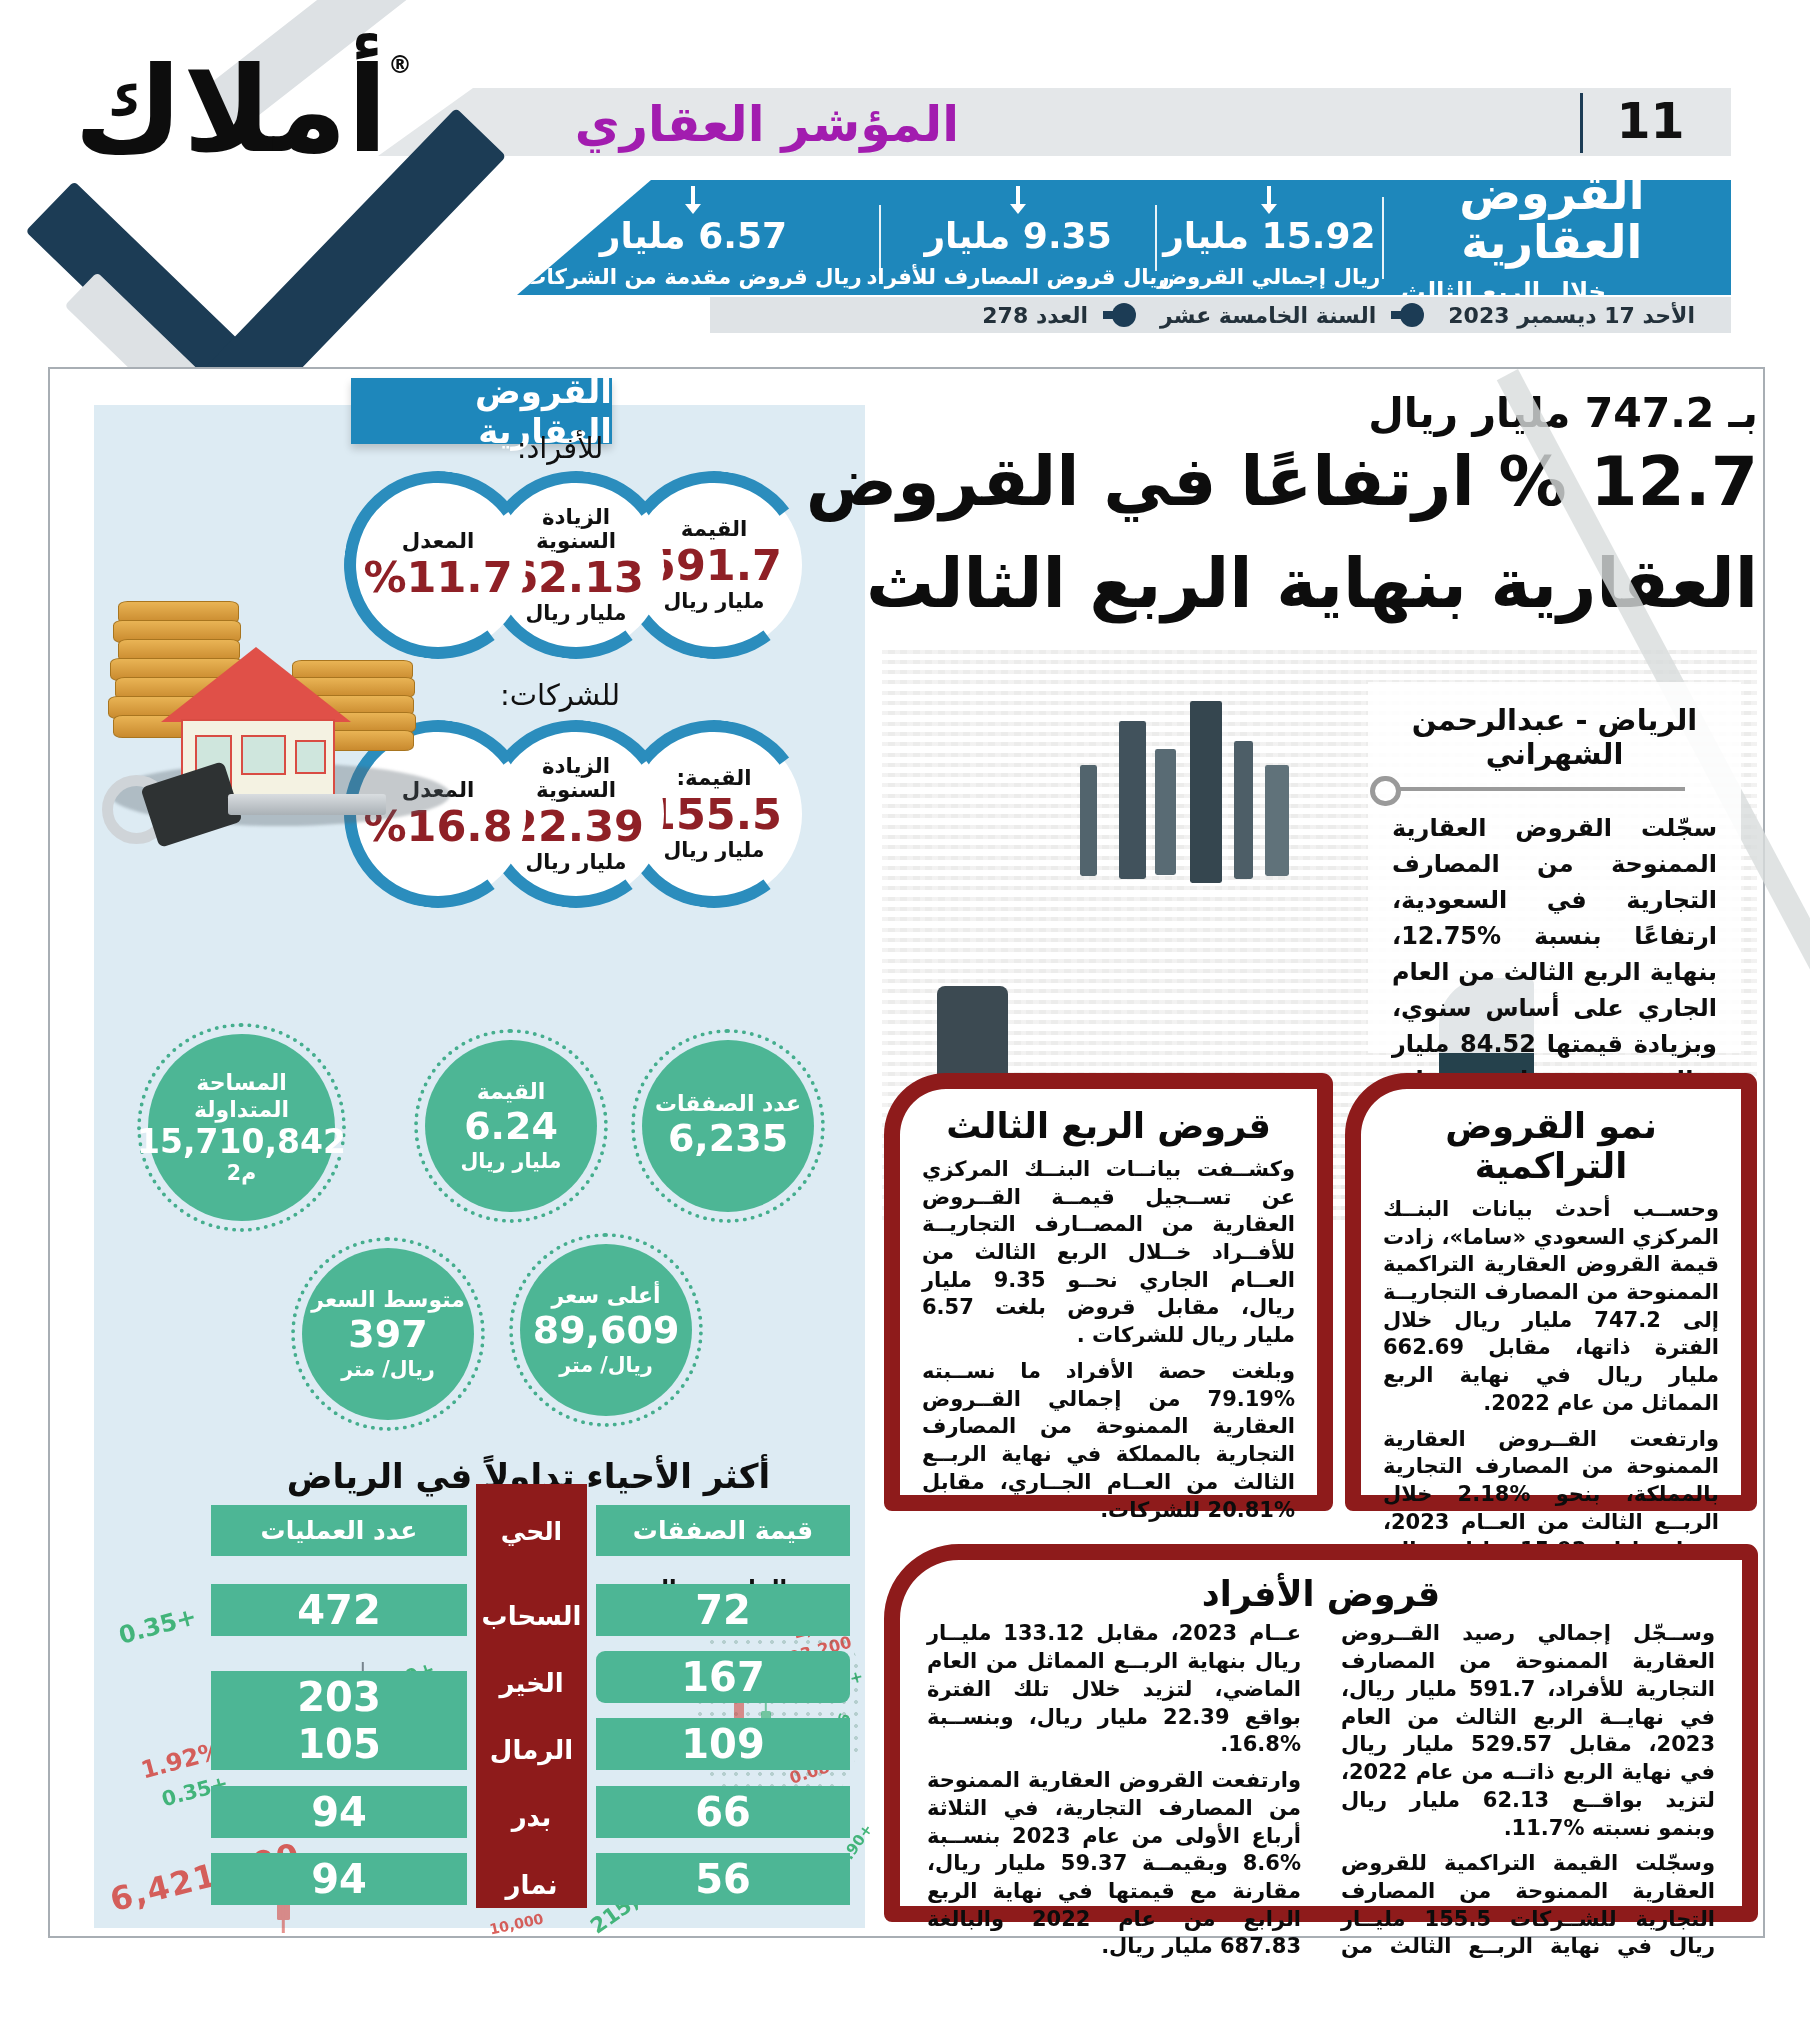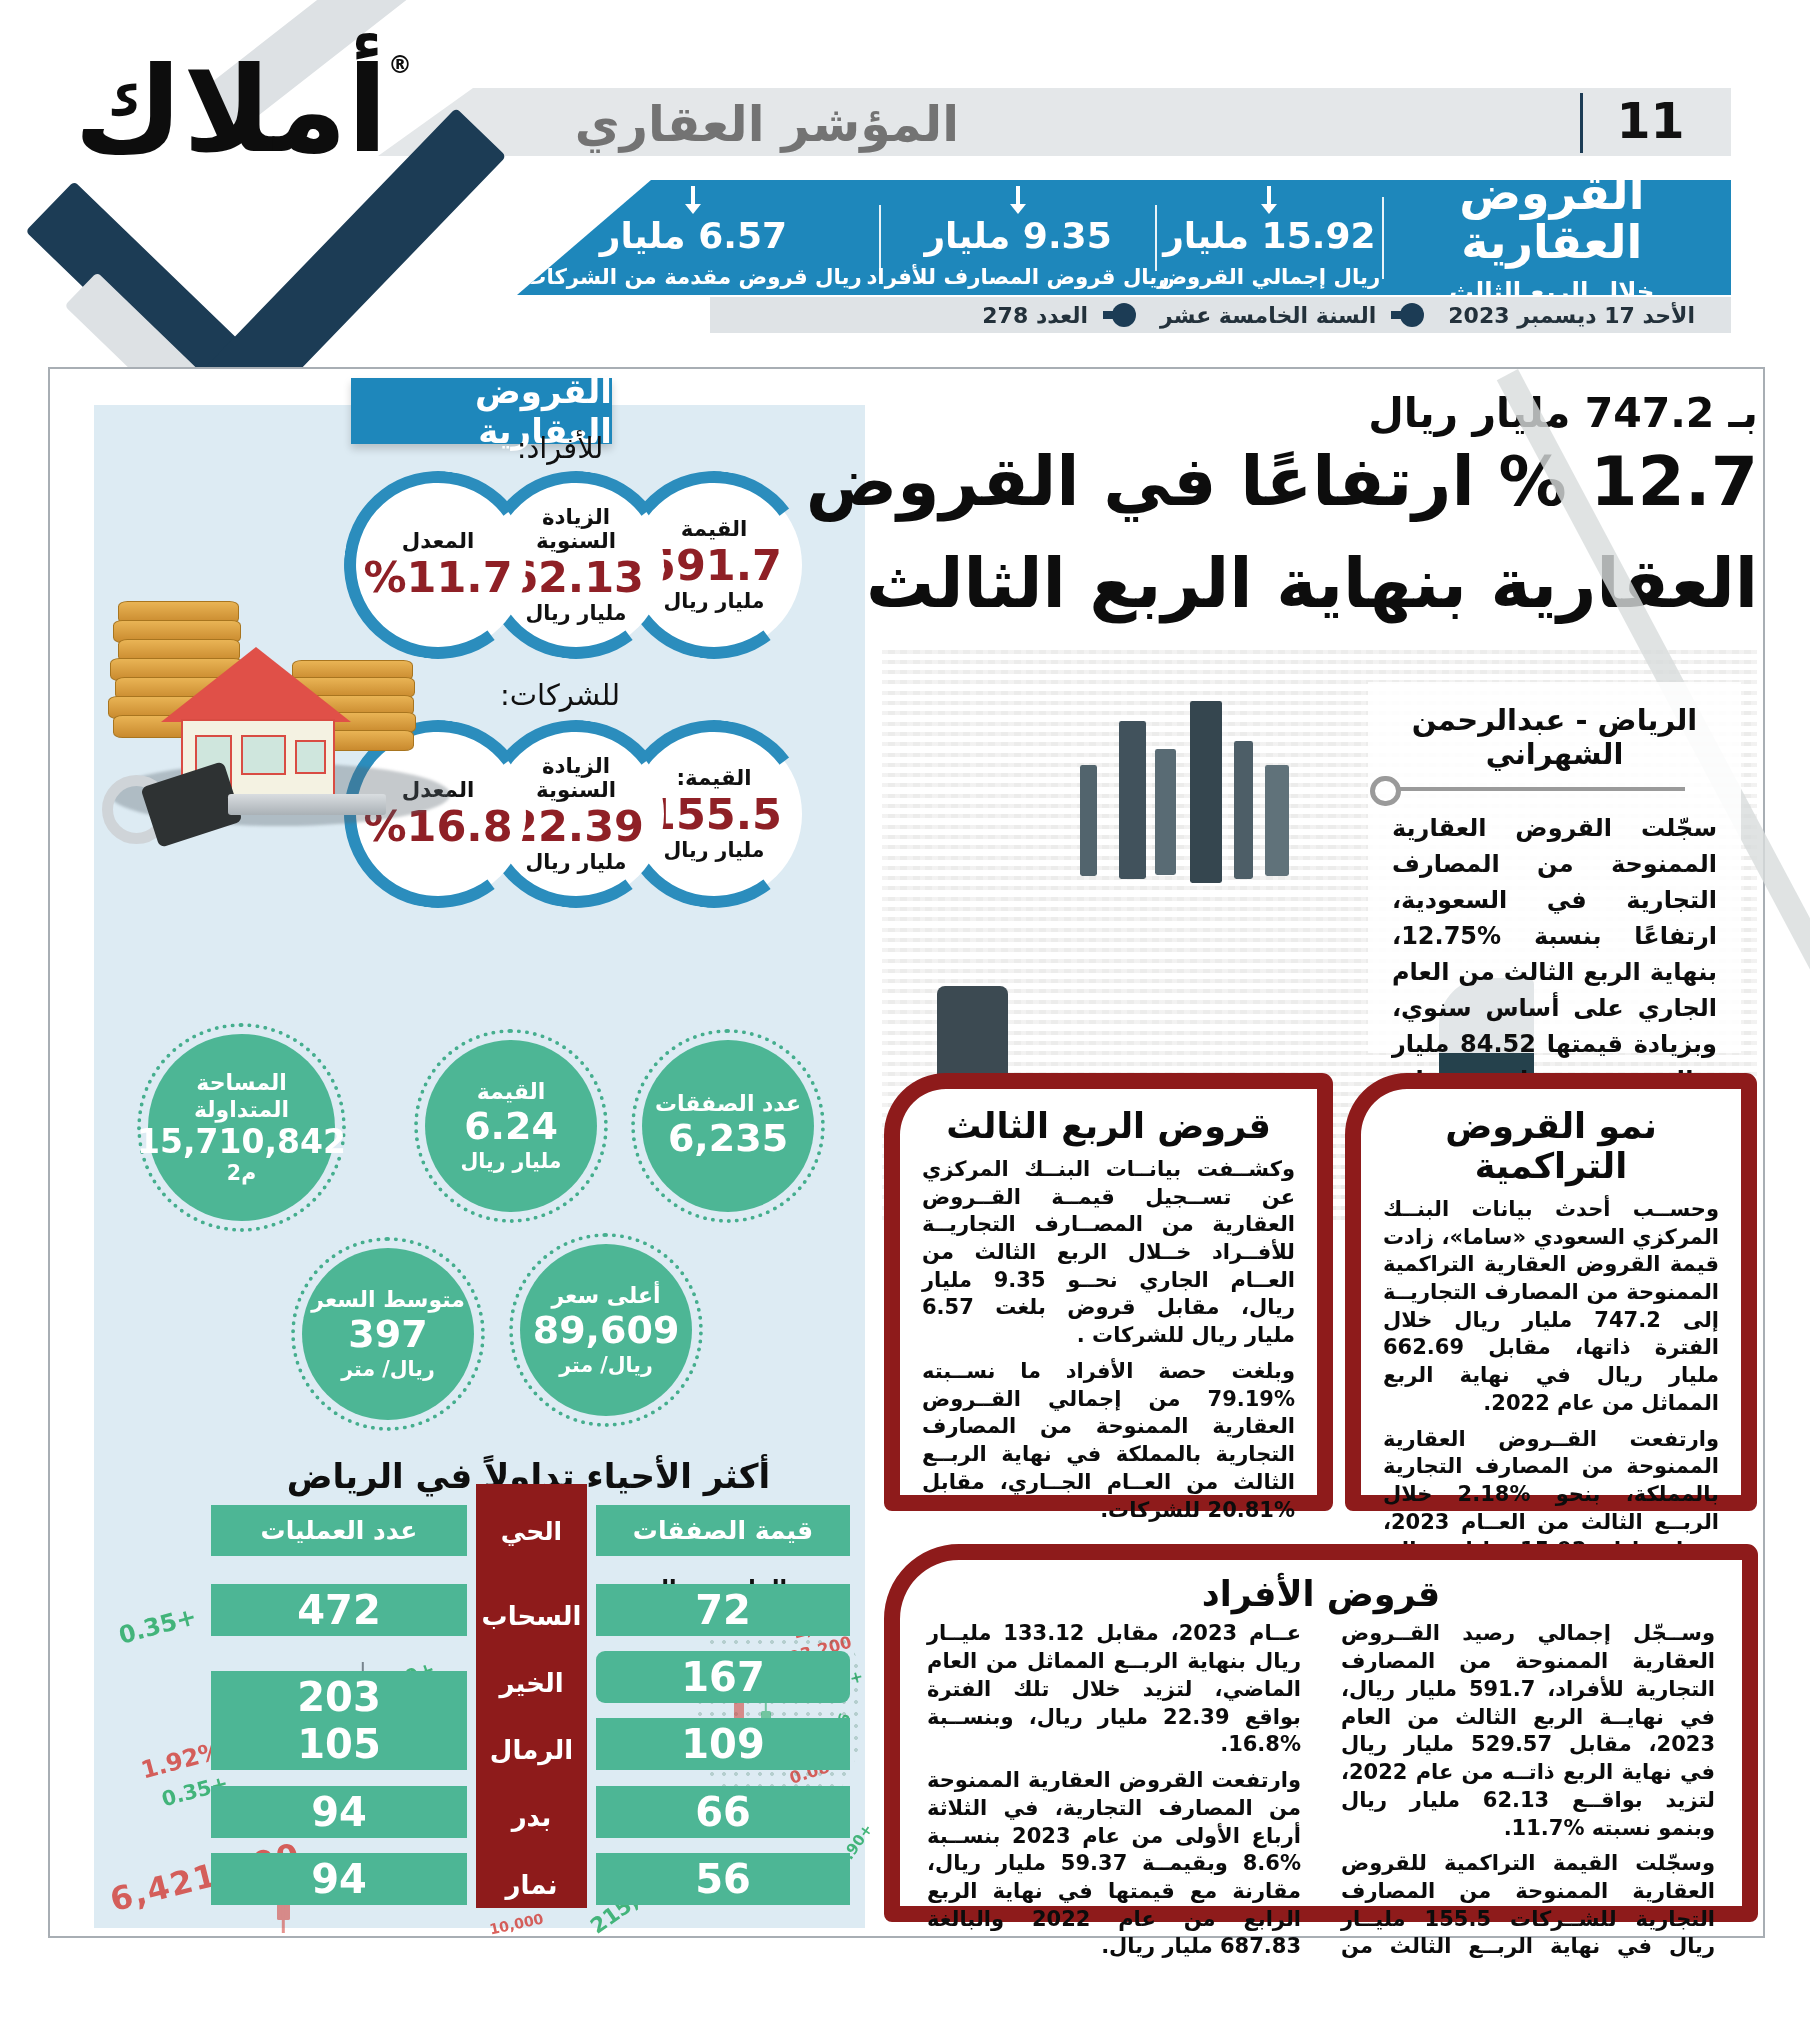--- a/index.html
+++ b/index.html
@@ -2,34 +2,34 @@
 <html lang="ar" dir="rtl" style="font-size:12.6px"><head>
 <meta charset="utf-8">
 <style>
   html,body{margin:0;padding:0;background:#fff;}
   .page{position:relative;width:1811px;height:2023px;background:#ffffff;overflow:hidden;
         font-family:"DejaVu Sans","Liberation Sans",sans-serif;direction:rtl;color:#111;}
   .abs{position:absolute;}
 
   
   .band{background:#e4e7e9;clip-path:polygon(95px 0,100% 0,100% 100%,0 100%);}
-  .band-title{font-size:49px;font-weight:900;color:#737373;letter-spacing:-0.8px;}
+  .band-title{font-size:49px;font-weight:900;color:#a21caf;letter-spacing:-0.8px;}
   .pagenum{font-size:49px;font-weight:900;color:#121212;text-align:center;}
   .vline{background:#1c3c55;}
 
   .logo-word{font-size:119px;font-weight:900;color:#0d0d0d;line-height:1;}
   .logo-red{color:#a32026;}
   .logo-reg{font-size:24px;font-weight:700;color:#0d0d0d;vertical-align:top;}
   .chev{position:absolute;border-radius:4.7px;}
 
   
   .banner{background:#1e87bb;clip-path:polygon(134px 0,100% 0,100% 100%,0 100%);
           display:flex;flex-direction:row;align-items:center;color:#fff;padding:0 28.4px 0 8px;box-sizing:border-box;}
   .bn-title{font-size:46px;font-weight:900;line-height:1.05;text-align:center;}
-  .bn-sub{font-size:24.5px;font-weight:700;text-align:center;margin-top:11px;}
+  .bn-sub{font-size:24.5px;font-weight:700;text-align:left;margin-top:11px;}
   .bn-sep{width:2.4px;height:82px;background:rgba(255,255,255,.9);margin:0 17.4px;}
   .bn-stat{display:flex;flex-direction:column;align-items:center;}
   .bn-val{font-size:36px;font-weight:900;white-space:nowrap;}
   .bn-lab{font-size:21.3px;font-weight:700;white-space:nowrap;margin-top:8px;}
   .arrow-down{width:4px;height:17.4px;background:#fff;position:relative;margin-bottom:11px;}
   .arrow-down::after{content:"";position:absolute;top:100%;left:50%;transform:translateX(-50%);
      border:8.7px solid transparent;border-top:10.3px solid #fff;}
 
   
   .dateband{background:#dfe3e6;display:flex;align-items:center;gap:24px;padding:0 36px;box-sizing:border-box;

